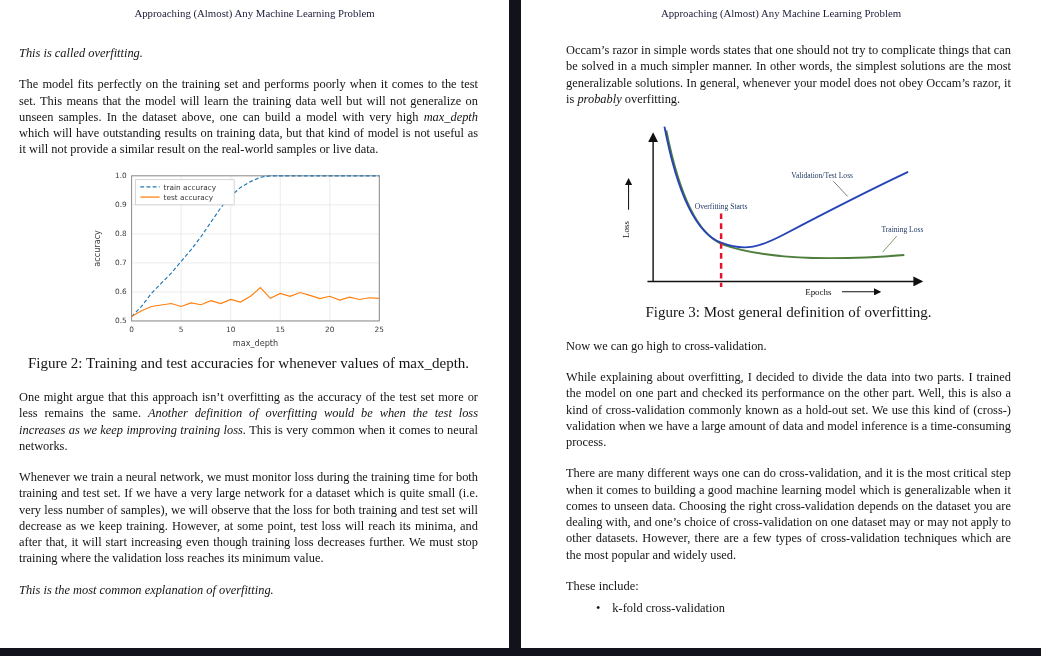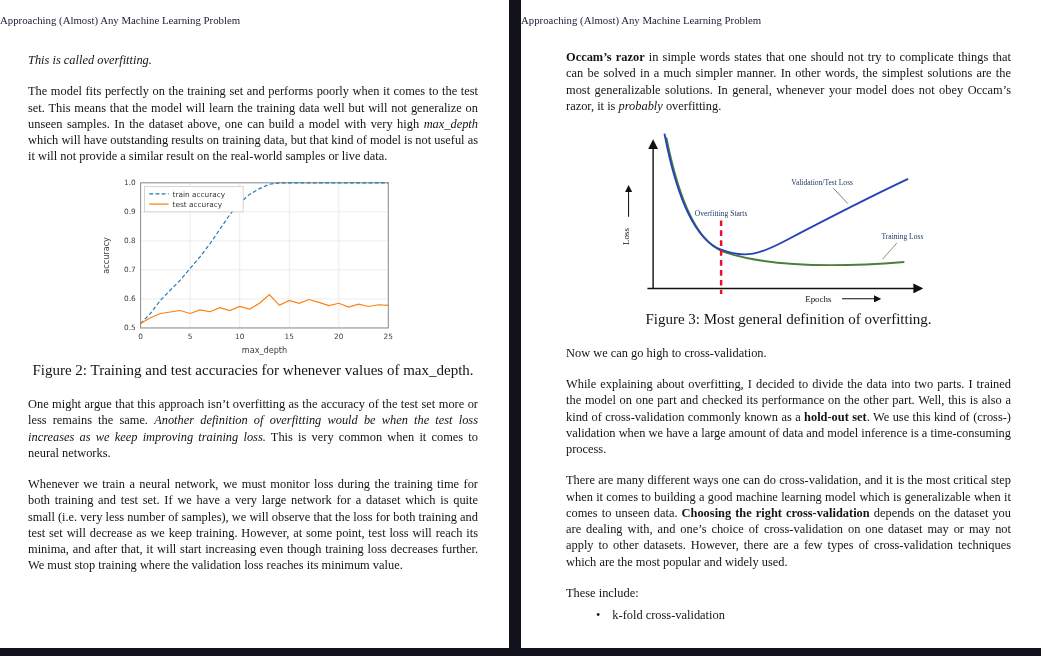--- a/index.html
+++ b/index.html
@@ -9,33 +9,33 @@
     background:#12121d;
     font-family:"Liberation Serif","DejaVu Serif",serif;
     overflow:hidden;
   }
   .page {
     position:absolute; top:0; height:648px; background:#ffffff; overflow:hidden;
   }
   .page-left { left:0; width:509px; }
   .page-right { left:521px; width:520px; }
   .page-header {
-    font-size:10.8px; color:#1b1b3a; padding-top:7px;margin-top:7px;
+    text-align:center; font-size:10.8px; color:#1b1b3a; padding-top:7px;
   }
   .content {
     overflow:hidden;
     font-size:12.4px; line-height:1.31; color:#141414; text-align:justify;
   }
-  .page-left .content { padding:0 31px 0 28px; }
+  .page-left .content { padding:0 31px 0 19px; }
   .page-right .content { padding:0 30px 0 45px; }
   .para { margin-top:15px; }
   .para.first { margin-top:26px; }
   .page-right .para.first { margin-top:23px; }
   .seg-i { font-style:italic; }
-  .seg-b { font-weight:bold; }
+  .seg-b { font-weight:normal; }
 
   .figure { margin-top:12px; }
   .fig2-wrap svg { display:block; width:300px; margin-left:70px; }
   .fig3-wrap svg { display:block; width:340px; margin-left:38px; }
   .caption { text-align:center; font-size:15px; margin-top:3px; color:#141414; }
 
   
   .tick { font-family:"DejaVu Sans",sans-serif; font-size:7.6px; fill:#3c3c3c; }
   .leg  { font-family:"DejaVu Sans",sans-serif; font-size:7.6px; fill:#333333; }
   .axl  { font-family:"DejaVu Sans",sans-serif; font-size:8.4px; fill:#3c3c3c; }
@@ -100,20 +100,21 @@
             <text class="leg" x="77" y="20.2">train accuracy</text>
             <line x1="53" x2="73" y1="28" y2="28" stroke="#ff7f0e" stroke-width="1.3"></line>
             <text class="leg" x="77" y="30.7">test accuracy</text>
             <text class="axl" text-anchor="middle" transform="translate(11,81) rotate(-90)">accuracy</text>
             <text class="axl" text-anchor="middle" x="172" y="182">max_depth</text>
           </svg>
         <div class="caption">Figure 2: Training and test accuracies for whenever values of max_depth.</div>
       </div>
       <p class="para"><span>One might argue that this approach isn’t overfitting as the accuracy of the test set more or less remains the same. </span><span class="seg-i">Another definition of overfitting would be when the test loss increases as we keep improving training loss.</span><span> This is very common when it comes to neural networks.</span></p>
       <p class="para"><span>Whenever we train a neural network, we must monitor loss during the training time for both training and test set. If we have a very large network for a dataset which is quite small (i.e. very less number of samples), we will observe that the loss for both training and test set will decrease as we keep training. However, at some point, test loss will reach its minima, and after that, it will start increasing even though training loss decreases further. We must stop training where the validation loss reaches its minimum value.</span></p>
+      <p class="para"><span class="seg-i">This is the most common explanation of overfitting.</span></p>
     </div>
   </div>
 
   <div class="page page-right">
     <div class="page-header">Approaching (Almost) Any Machine Learning Problem</div>
     <div class="content">
       <p class="para first"><span class="seg-b">Occam’s razor</span><span> in simple words states that one should not try to complicate things that can be solved in a much simpler manner. In other words, the simplest solutions are the most generalizable solutions. In general, whenever your model does not obey Occam’s razor, it is </span><span class="seg-i">probably</span><span> overfitting.</span></p>
 
       <div class="figure fig3-wrap">
         <svg viewBox="0 0 360 192">

